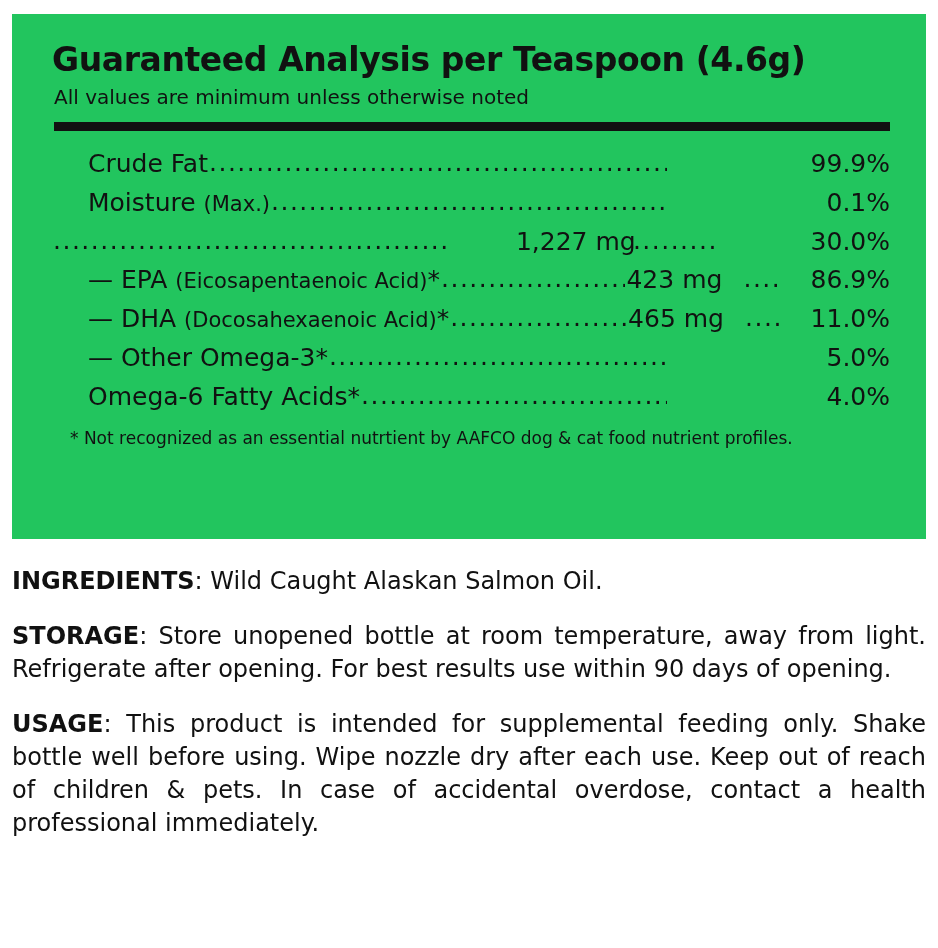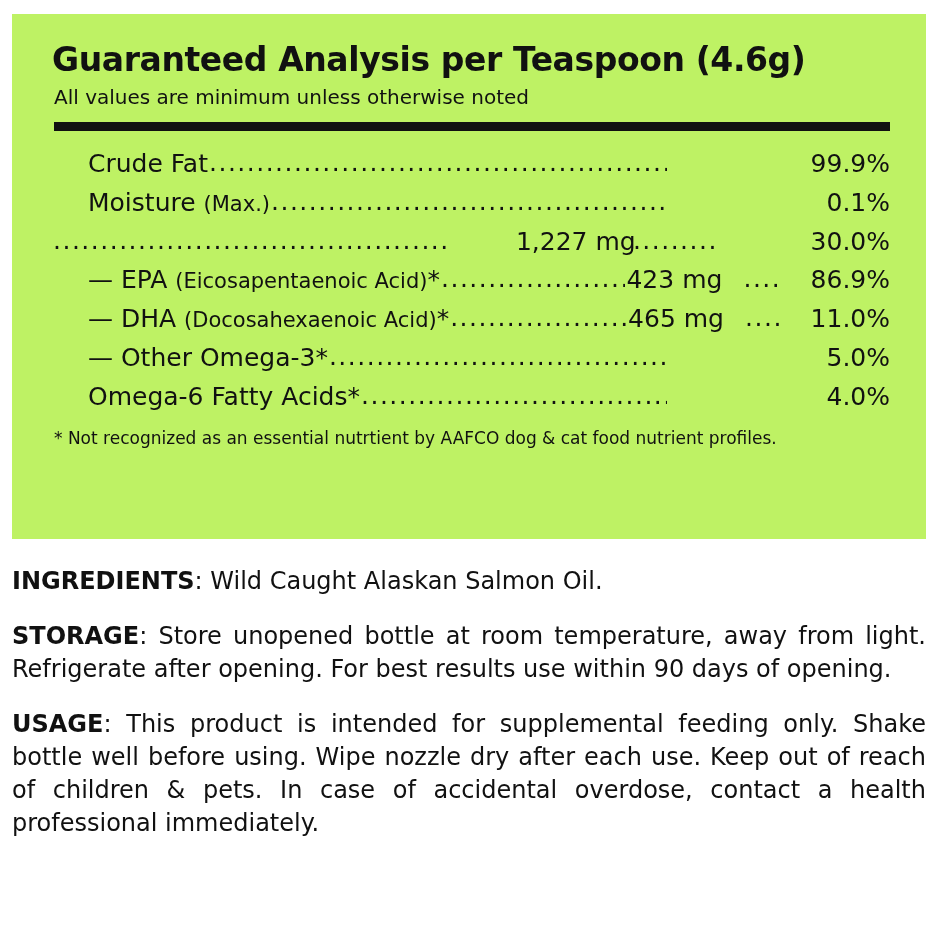--- a/index.html
+++ b/index.html
@@ -22,21 +22,21 @@
     box-sizing: border-box;
   }
 
   
   .ga-panel {
     position: absolute;
     left: 12px;
     top: 14px;
     width: 914px;
     height: 525px;
-    background: #bef264;
+    background: #22c55e;
     box-sizing: border-box;
     padding: 26px 40px 0 40px;
   }
 
   .ga-title {
     font-family: "DejaVu Sans", sans-serif;
     font-weight: bold;
     font-size: 33px;
     line-height: 40px;
     letter-spacing: -0.4px;
@@ -112,21 +112,21 @@
     text-align: right;
     width: 106px;
   }
 
   .ga-footnote {
     font-family: "DejaVu Sans", sans-serif;
     font-size: 17px;
     line-height: 22px;
     color: #111111;
     margin-top: 10px;
-    margin-left: 2px;
+    margin-left: 18px;
     white-space: nowrap;
   }
 
   
   .body-copy {
     position: absolute;
     left: 12px;
     top: 565px;
     width: 914px;
   }

